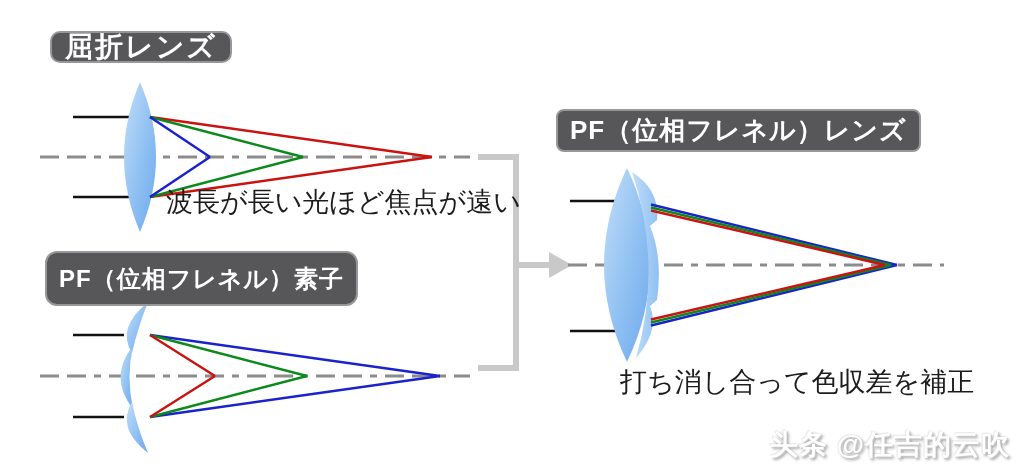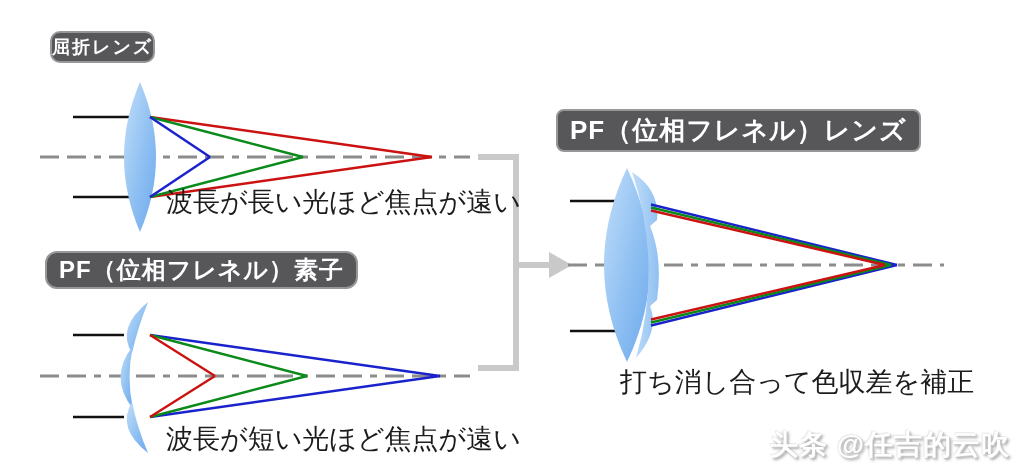--- a/index.html
+++ b/index.html
@@ -15,22 +15,22 @@
     position:relative; width:1017px; height:471px; background:var(--background);
     overflow:hidden; margin:0 auto;
   }
   .canvas svg{position:absolute;left:0;top:0;}
   
   .badge{
     position:absolute; background:var(--badge-bg); color:var(--badge-text);
     border:2px solid var(--badge-border); box-sizing:border-box;
     font-weight:bold; white-space:nowrap; display:flex; align-items:center;
   }
-  .badge1{left:50px; top:31px; height:32px; font-size:18px; letter-spacing:2px; padding:0 0; border-radius:10px;}
-  .badge2{left:45px; top:251px; height:38px; font-size:24px; letter-spacing:1px; padding:0 12px; border-radius:12px;}
+  .badge1{left:50px; top:31px; height:32px; font-size:28px; letter-spacing:2px; padding:0 13px; border-radius:10px;}
+  .badge2{left:45px; top:251px; height:55px; font-size:24px; letter-spacing:1px; padding:0 12px; border-radius:12px;}
   .badge3{left:556px; top:109px; height:43px; font-size:26px; letter-spacing:1px; padding:0 12px; border-radius:8px;}
   
   .caption{
     position:absolute; color:var(--caption-text); font-size:27px; white-space:nowrap;
   }
   .cap1{left:166px; top:184px;}
   .cap2{left:166px; top:421px;}
   .cap3{left:620px; top:364px;}
   
   .watermark{
@@ -138,17 +138,16 @@
         <line class="ray-r" x1="651" y1="319.5" x2="885" y2="265"></line>
       </g>
     </g>
   </svg>
 
   <div class="badge badge1">屈折レンズ</div>
   <div class="badge badge2">PF（位相フレネル）素子</div>
   <div class="badge badge3">PF（位相フレネル）レンズ</div>
 
   <div class="caption cap1">波長が長い光ほど焦点が遠い</div>
-  <div class="caption cap2">波長が短い光ほど焦点が遠い</div>
   <div class="caption cap3">打ち消し合って色収差を補正</div>
 
   <div class="watermark">头条 @任吉的云吹</div>
 </div>
 
 </body></html>

